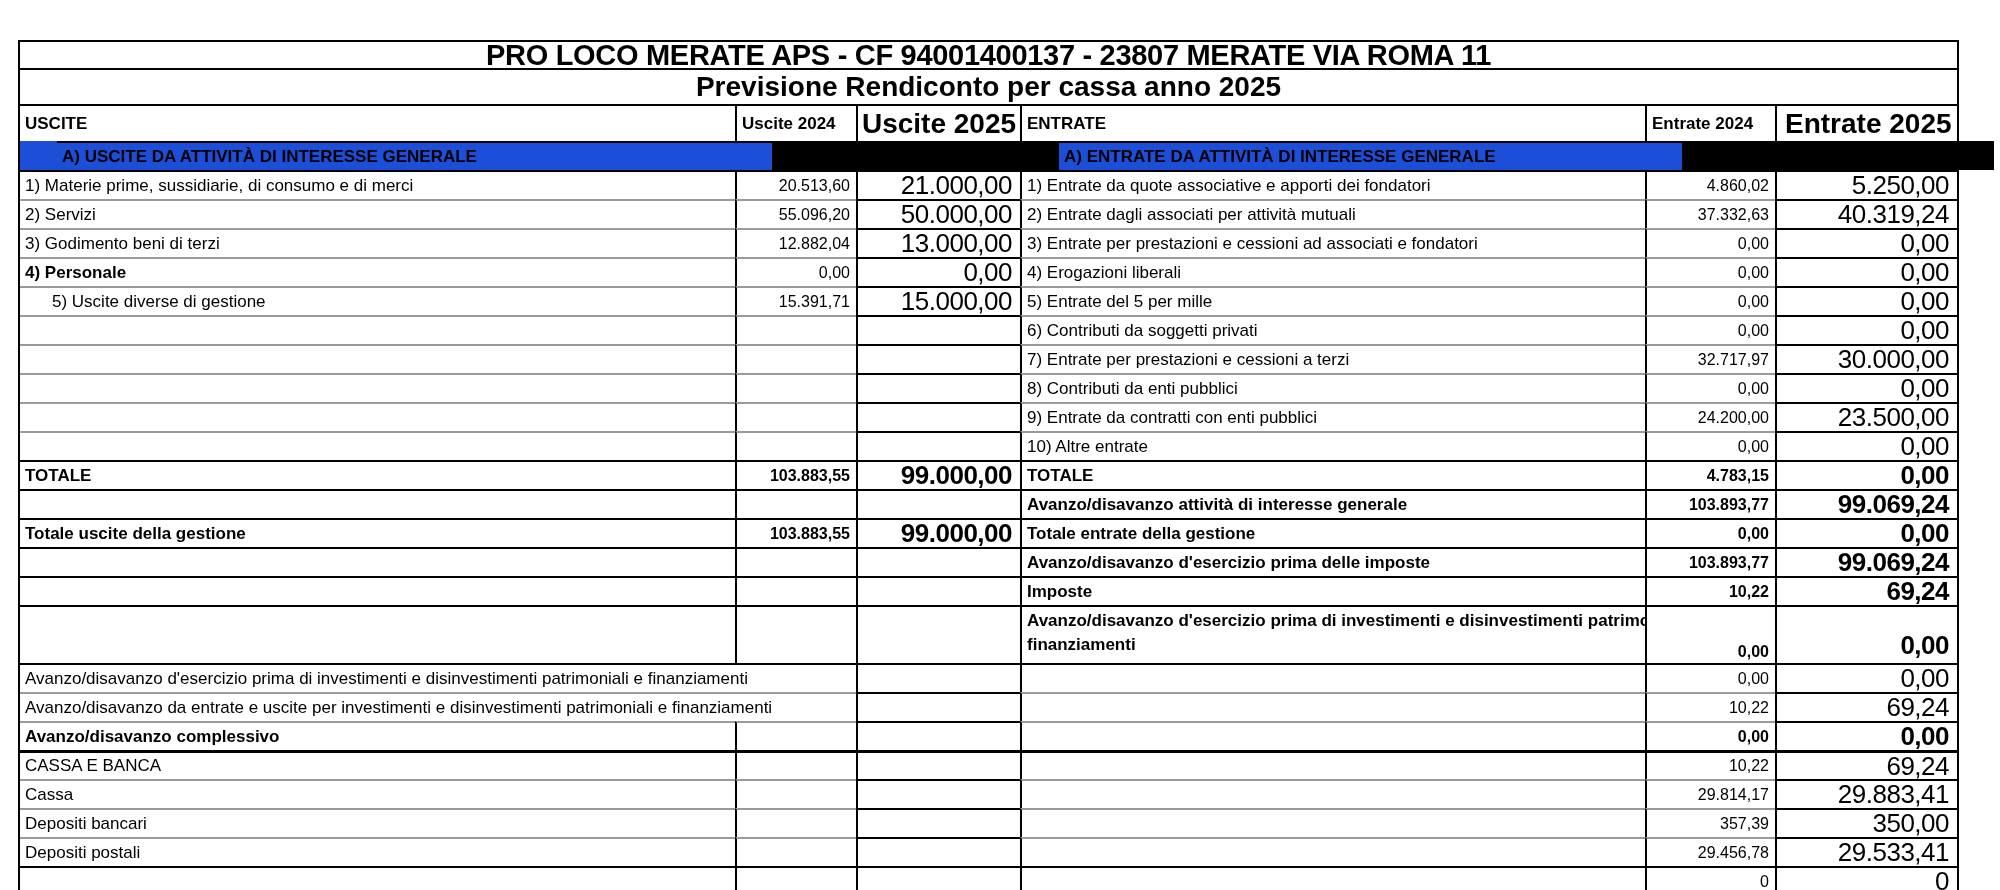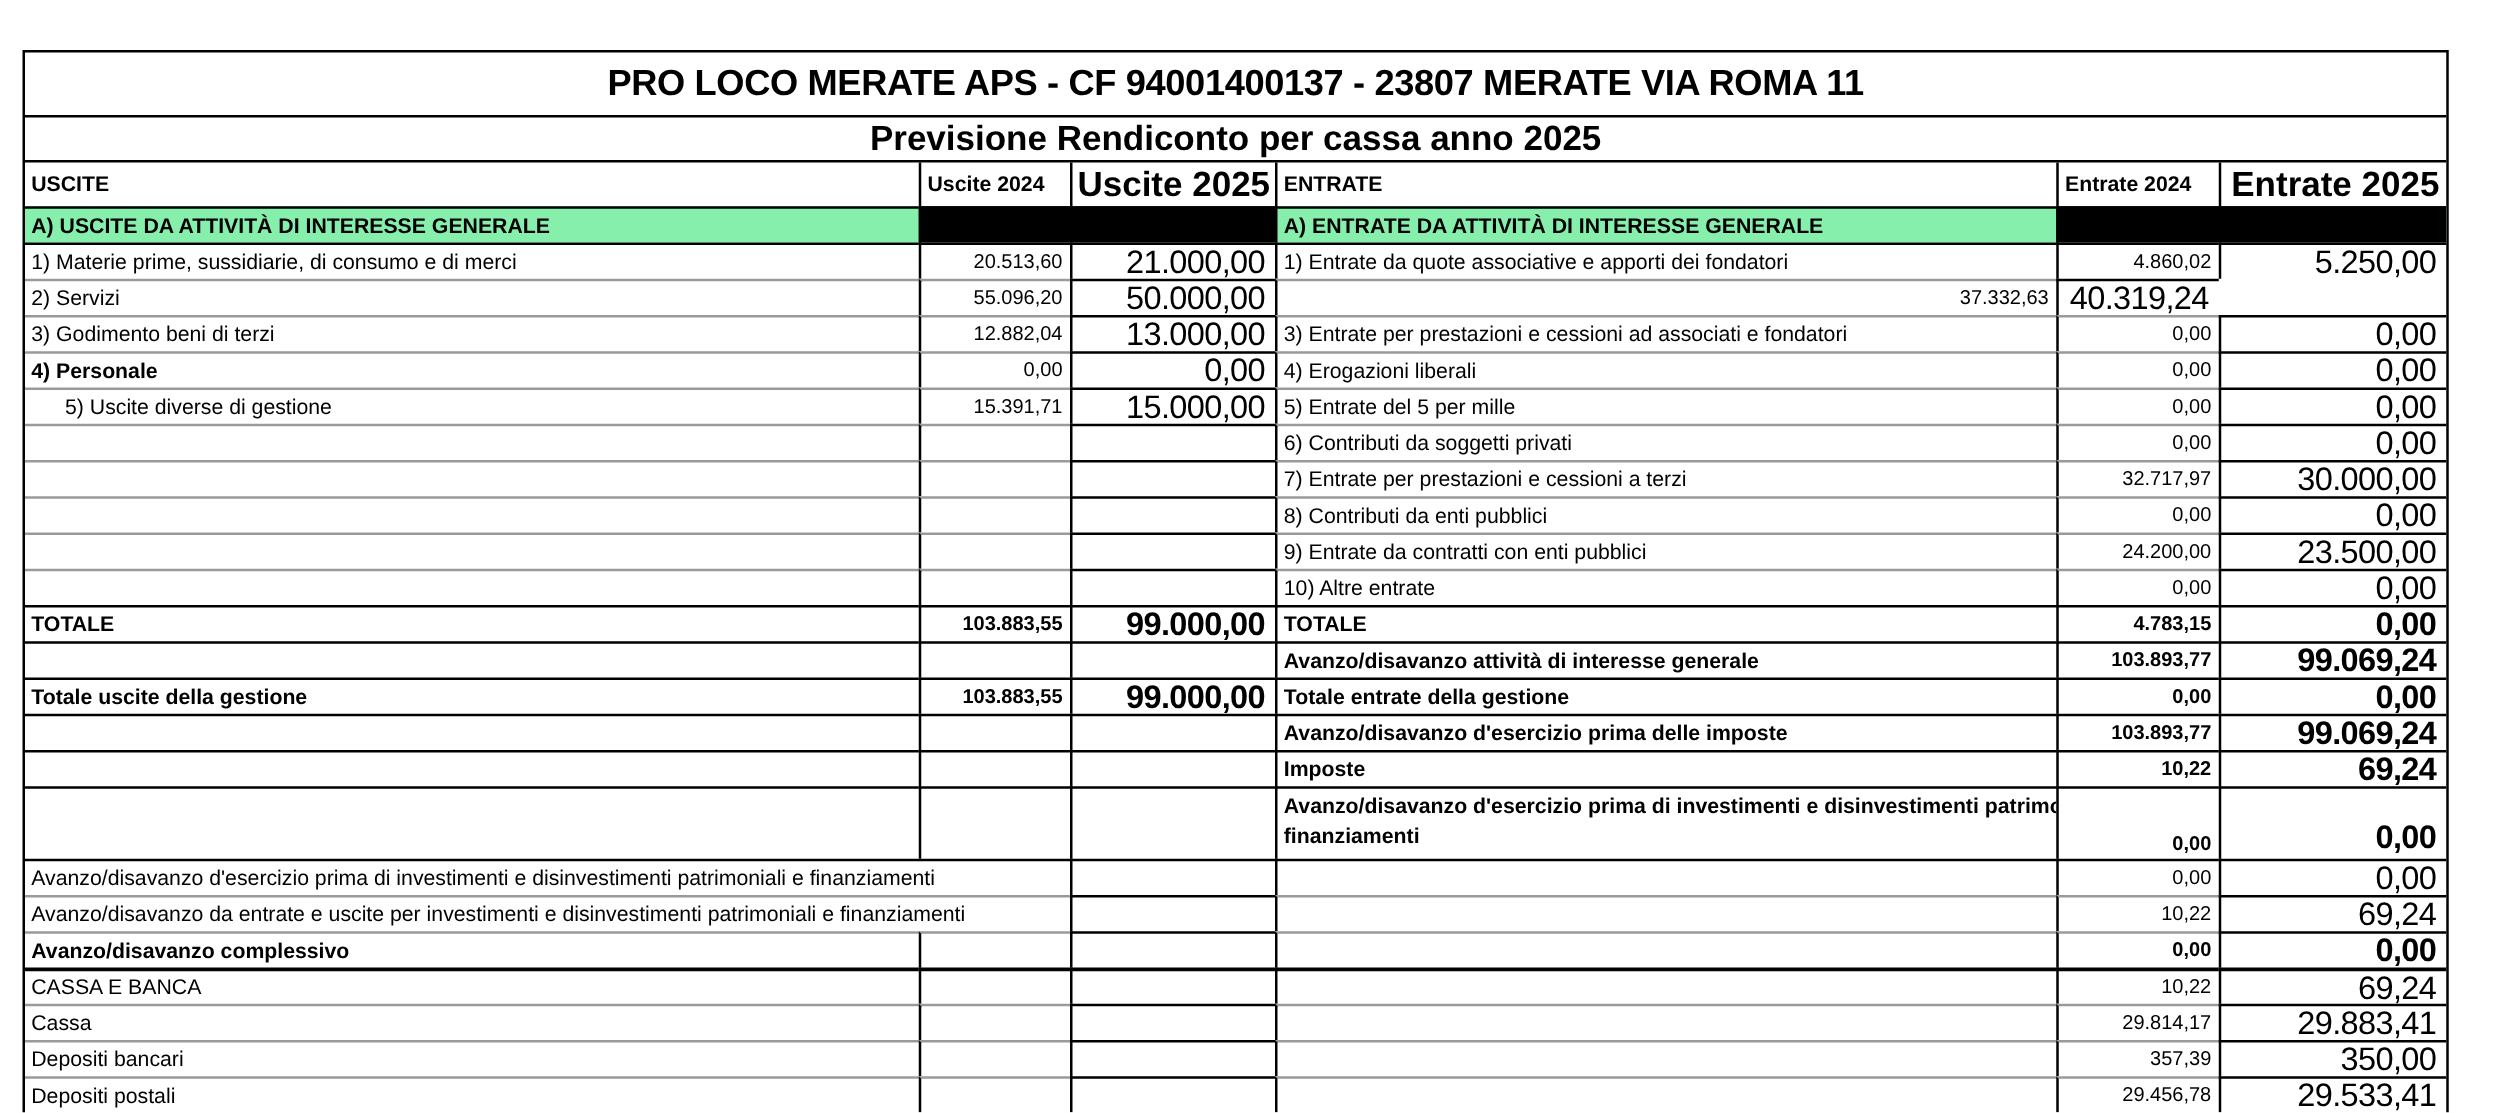--- a/index.html
+++ b/index.html
@@ -1,21 +1,21 @@
 <!DOCTYPE html>
 <html><head>
 <meta charset="utf-8">
 <style>
   html,body{margin:0;padding:0;background:#fff;}
   .page{position:relative;width:2000px;height:890px;background:#fff;overflow:hidden;
         font-family:"Liberation Sans",sans-serif;color:#000;}
   .table{position:absolute;left:18px;top:40px;width:1941px;border:2px solid #000;
          box-sizing:border-box;background:#fff;}
   .trow{box-sizing:border-box;display:flex;align-items:center;justify-content:center;}
-  .title-row{height:52px;border-bottom:2px solid #000;font-size:29px;font-weight:700;
+  .title-row{height:28px;border-bottom:2px solid #000;font-size:29px;font-weight:700;
              white-space:nowrap;letter-spacing:-0.3px;}
   .subtitle-row{height:36px;border-bottom:2px solid #000;font-size:28px;font-weight:700;white-space:nowrap;}
   .grid{display:grid;grid-template-columns:715px 121px 164px 625px 130px 182px;box-sizing:border-box;}
   .hrow{height:35px;}
   .hrow .cell{border-top:none;}
   .cell{box-sizing:border-box;display:flex;align-items:center;overflow:hidden;
         border-top:2px solid #000;min-width:0;}
   .cell.bl{border-left:2px solid #000;}
   .lab{padding-left:5px;font-size:17px;white-space:nowrap;}
   .lab .lline{white-space:nowrap;overflow:hidden;line-height:24px;}
@@ -41,38 +41,39 @@
     <div class="trow subtitle-row">Previsione Rendiconto per cassa anno 2025</div>
     <div class="grid hrow">
       <div class="cell h-small">USCITE</div>
       <div class="cell bl h-small">Uscite 2024</div>
       <div class="cell bl h-big h-center">Uscite 2025</div>
       <div class="cell bl h-small">ENTRATE</div>
       <div class="cell bl h-small">Entrate 2024</div>
       <div class="cell bl h-big h-left">Entrate 2025</div>
     </div>
     <div id="rows">
-        <div class="grid row" style="background: #86efac;">
+        <div class="grid row" style="background: #1d4ed8; padding-left: 37px;">
           <div class="cell lab b" style="border-top-color: rgb(0, 0, 0); border-top-width: 2px;">A) USCITE DA ATTIVITÀ DI INTERESSE GENERALE</div>
           <div class="cell blackbox bl" style="border-top-color: rgb(0, 0, 0); border-top-width: 2px; grid-column: 2 / 4;"></div>
           <div class="cell lab b bl" style="border-top-color: rgb(0, 0, 0); border-top-width: 2px;">A) ENTRATE DA ATTIVITÀ DI INTERESSE GENERALE</div>
           <div class="cell blackbox bl" style="border-top-color: rgb(0, 0, 0); border-top-width: 2px; grid-column: 5 / 7;"></div>
         </div>
         <div class="grid row">
           <div class="cell lab" style="border-top-color: rgb(0, 0, 0); border-top-width: 2px;">1) Materie prime, sussidiarie, di consumo e di merci</div>
           <div class="cell v24 bl" style="border-top-color: rgb(0, 0, 0); border-top-width: 2px;">20.513,60</div>
           <div class="cell v25 bl" style="border-top-color: rgb(0, 0, 0); border-top-width: 2px;">21.000,00</div>
           <div class="cell lab bl" style="border-top-color: rgb(0, 0, 0); border-top-width: 2px;">1) Entrate da quote associative e apporti dei fondatori</div>
           <div class="cell v24 bl" style="border-top-color: rgb(0, 0, 0); border-top-width: 2px;">4.860,02</div>
           <div class="cell v25 bl" style="border-top-color: rgb(0, 0, 0); border-top-width: 2px;">5.250,00</div>
         </div>
         <div class="grid row">
           <div class="cell lab" style="border-top-color: rgb(154, 154, 154); border-top-width: 2px;">2) Servizi</div>
           <div class="cell v24 bl" style="border-top-color: rgb(154, 154, 154); border-top-width: 2px;">55.096,20</div>
           <div class="cell v25 bl" style="border-top-color: rgb(0, 0, 0); border-top-width: 2px;">50.000,00</div>
+          <div class="cell lab bl" style="border-top-color: rgb(154, 154, 154); border-top-width: 2px;">2) Entrate dagli associati per attività mutuali</div>
           <div class="cell v24 bl" style="border-top-color: rgb(154, 154, 154); border-top-width: 2px;">37.332,63</div>
           <div class="cell v25 bl" style="border-top-color: rgb(0, 0, 0); border-top-width: 2px;">40.319,24</div>
         </div>
         <div class="grid row">
           <div class="cell lab" style="border-top-color: rgb(154, 154, 154); border-top-width: 2px;">3) Godimento beni di terzi</div>
           <div class="cell v24 bl" style="border-top-color: rgb(154, 154, 154); border-top-width: 2px;">12.882,04</div>
           <div class="cell v25 bl" style="border-top-color: rgb(0, 0, 0); border-top-width: 2px; padding-left: 32px;">13.000,00</div>
           <div class="cell lab bl" style="border-top-color: rgb(154, 154, 154); border-top-width: 2px;">3) Entrate per prestazioni e cessioni ad associati e fondatori</div>
           <div class="cell v24 bl" style="border-top-color: rgb(154, 154, 154); border-top-width: 2px;">0,00</div>
           <div class="cell v25 bl" style="border-top-color: rgb(0, 0, 0); border-top-width: 2px;">0,00</div>

